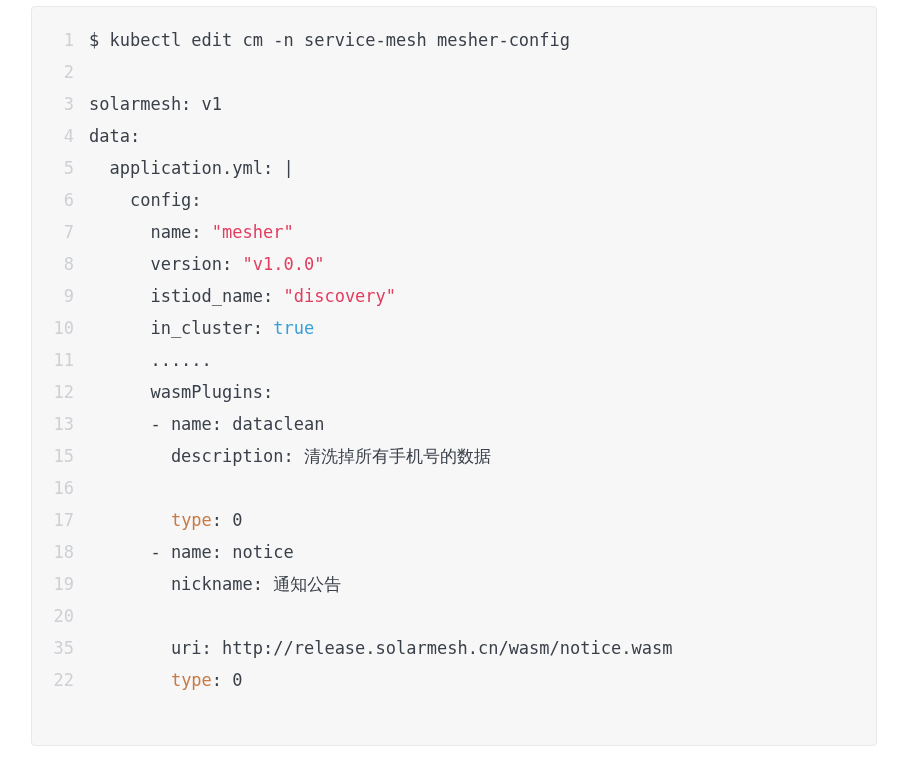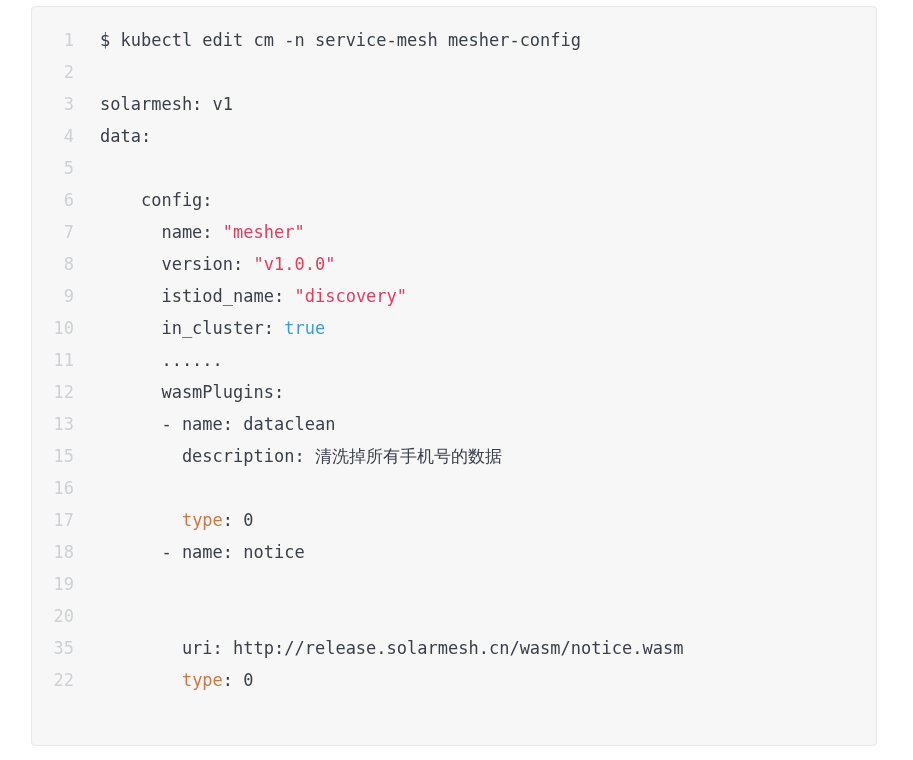--- a/index.html
+++ b/index.html
@@ -27,21 +27,21 @@
     line-height: 32px;
     font-size: 17px;
   }
   .ln {
     flex: 0 0 42px;
     text-align: right;
     color: var(--ln-color, #cdd0d4);
     user-select: none;
   }
   .lc {
-    margin-left: 26px;
+    margin-left: 15px;
     white-space: pre;
     color: var(--tok-default, #3a4049);
   }
   .tok-default { color: var(--tok-default, #3a4049); }
   .tok-string  { color: var(--tok-string, #e23c5e); }
   .tok-boolean { color: var(--tok-boolean, #389fd8); text-align: center; }
   .tok-keyword { color: var(--tok-keyword, #c87a45); }
 </style>
 </head>
 <body style="background: rgb(255, 255, 255);">
@@ -59,20 +59,21 @@
       <div class="line">
         <span class="ln">3</span>
         <span class="lc"><span class="tok tok-default">solarmesh: v1</span></span>
       </div>
       <div class="line">
         <span class="ln">4</span>
         <span class="lc"><span class="tok tok-default">data:</span></span>
       </div>
       <div class="line">
         <span class="ln">5</span>
+        <span class="lc"><span class="tok tok-default">  application.yml: |</span></span>
       </div>
       <div class="line">
         <span class="ln">6</span>
         <span class="lc"><span class="tok tok-default">    config:</span></span>
       </div>
       <div class="line">
         <span class="ln">7</span>
         <span class="lc"><span class="tok tok-default">      name: </span><span class="tok tok-string">"mesher"</span></span>
       </div>
       <div class="line">
@@ -109,20 +110,21 @@
       <div class="line">
         <span class="ln">17</span>
         <span class="lc"><span class="tok tok-default">        </span><span class="tok tok-keyword">type</span><span class="tok tok-default">: 0</span></span>
       </div>
       <div class="line">
         <span class="ln">18</span>
         <span class="lc"><span class="tok tok-default">      - name: notice</span></span>
       </div>
       <div class="line">
         <span class="ln">19</span>
+        <span class="lc"><span class="tok tok-default">        nickname: 通知公告</span></span>
       </div>
       <div class="line">
         <span class="ln">20</span>
       </div>
       <div class="line">
         <span class="ln">35</span>
         <span class="lc"><span class="tok tok-default">        uri: http://release.solarmesh.cn/wasm/notice.wasm</span></span>
       </div>
       <div class="line">
         <span class="ln">22</span>

